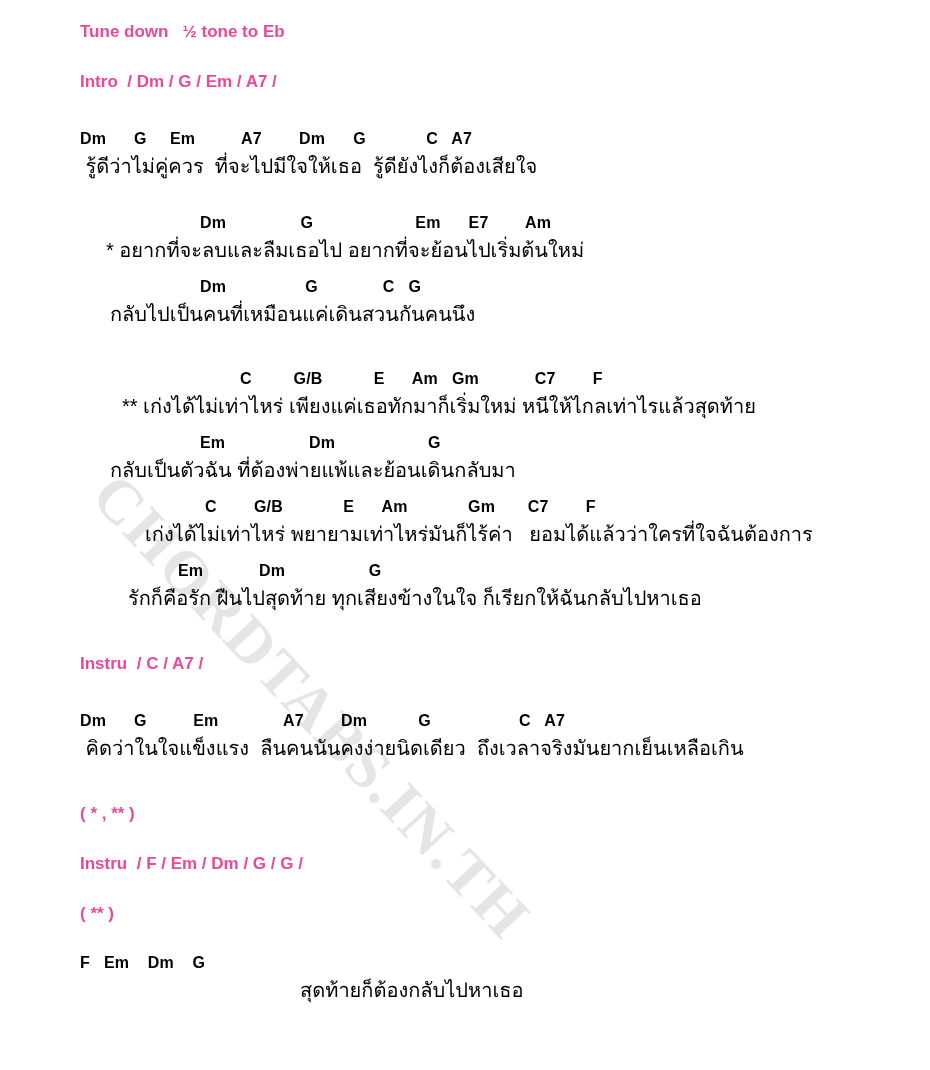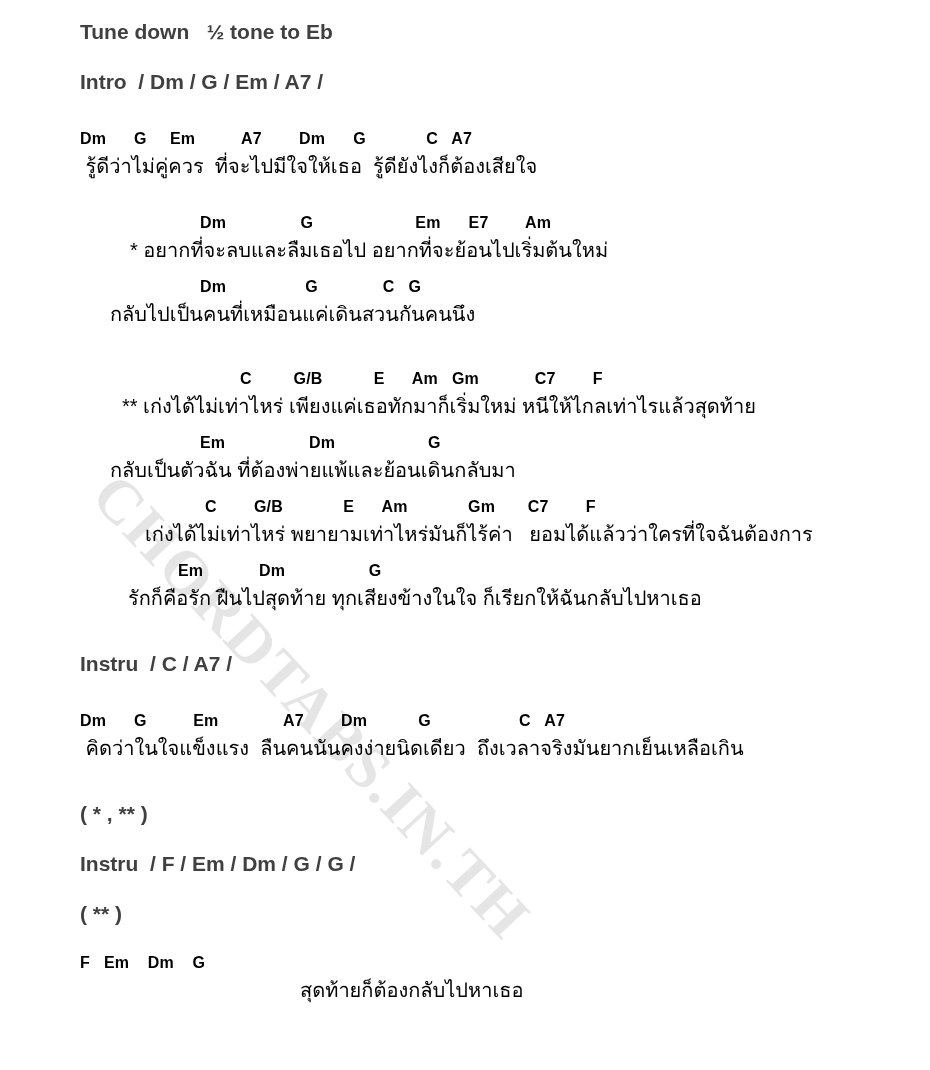--- a/index.html
+++ b/index.html
@@ -60,33 +60,33 @@
     font-weight: normal;
     font-size: 20px;
     line-height: 28px;
     color: #000;
     white-space: pre;
   }
 
   .head {
     font-family: "Liberation Sans", sans-serif;
     font-weight: bold;
-    font-size: 21px;
+    font-size: 17px;
     line-height: 28px;
     white-space: pre;
-    color: #404040;
+    color: #ec4899;
   }
 
   .gap-sm { height: 10px; }
   .gap-md { height: 22px; }
   .gap-lg { height: 30px; }
   .gap-xl { height: 38px; }
 
   .indent-80 { padding-left: 80px; }
-  .indent-106 { padding-left: 106px; margin-left: 24px; }
+  .indent-106 { padding-left: 106px; }
   .indent-110 { padding-left: 110px; }
   .indent-122 { padding-left: 122px; }
   .indent-128 { padding-left: 128px; }
   .indent-145 { padding-left: 145px; }
   .indent-300 { padding-left: 300px; }
 </style>
 </head>
 <body>
 
 <div id="watermark">

